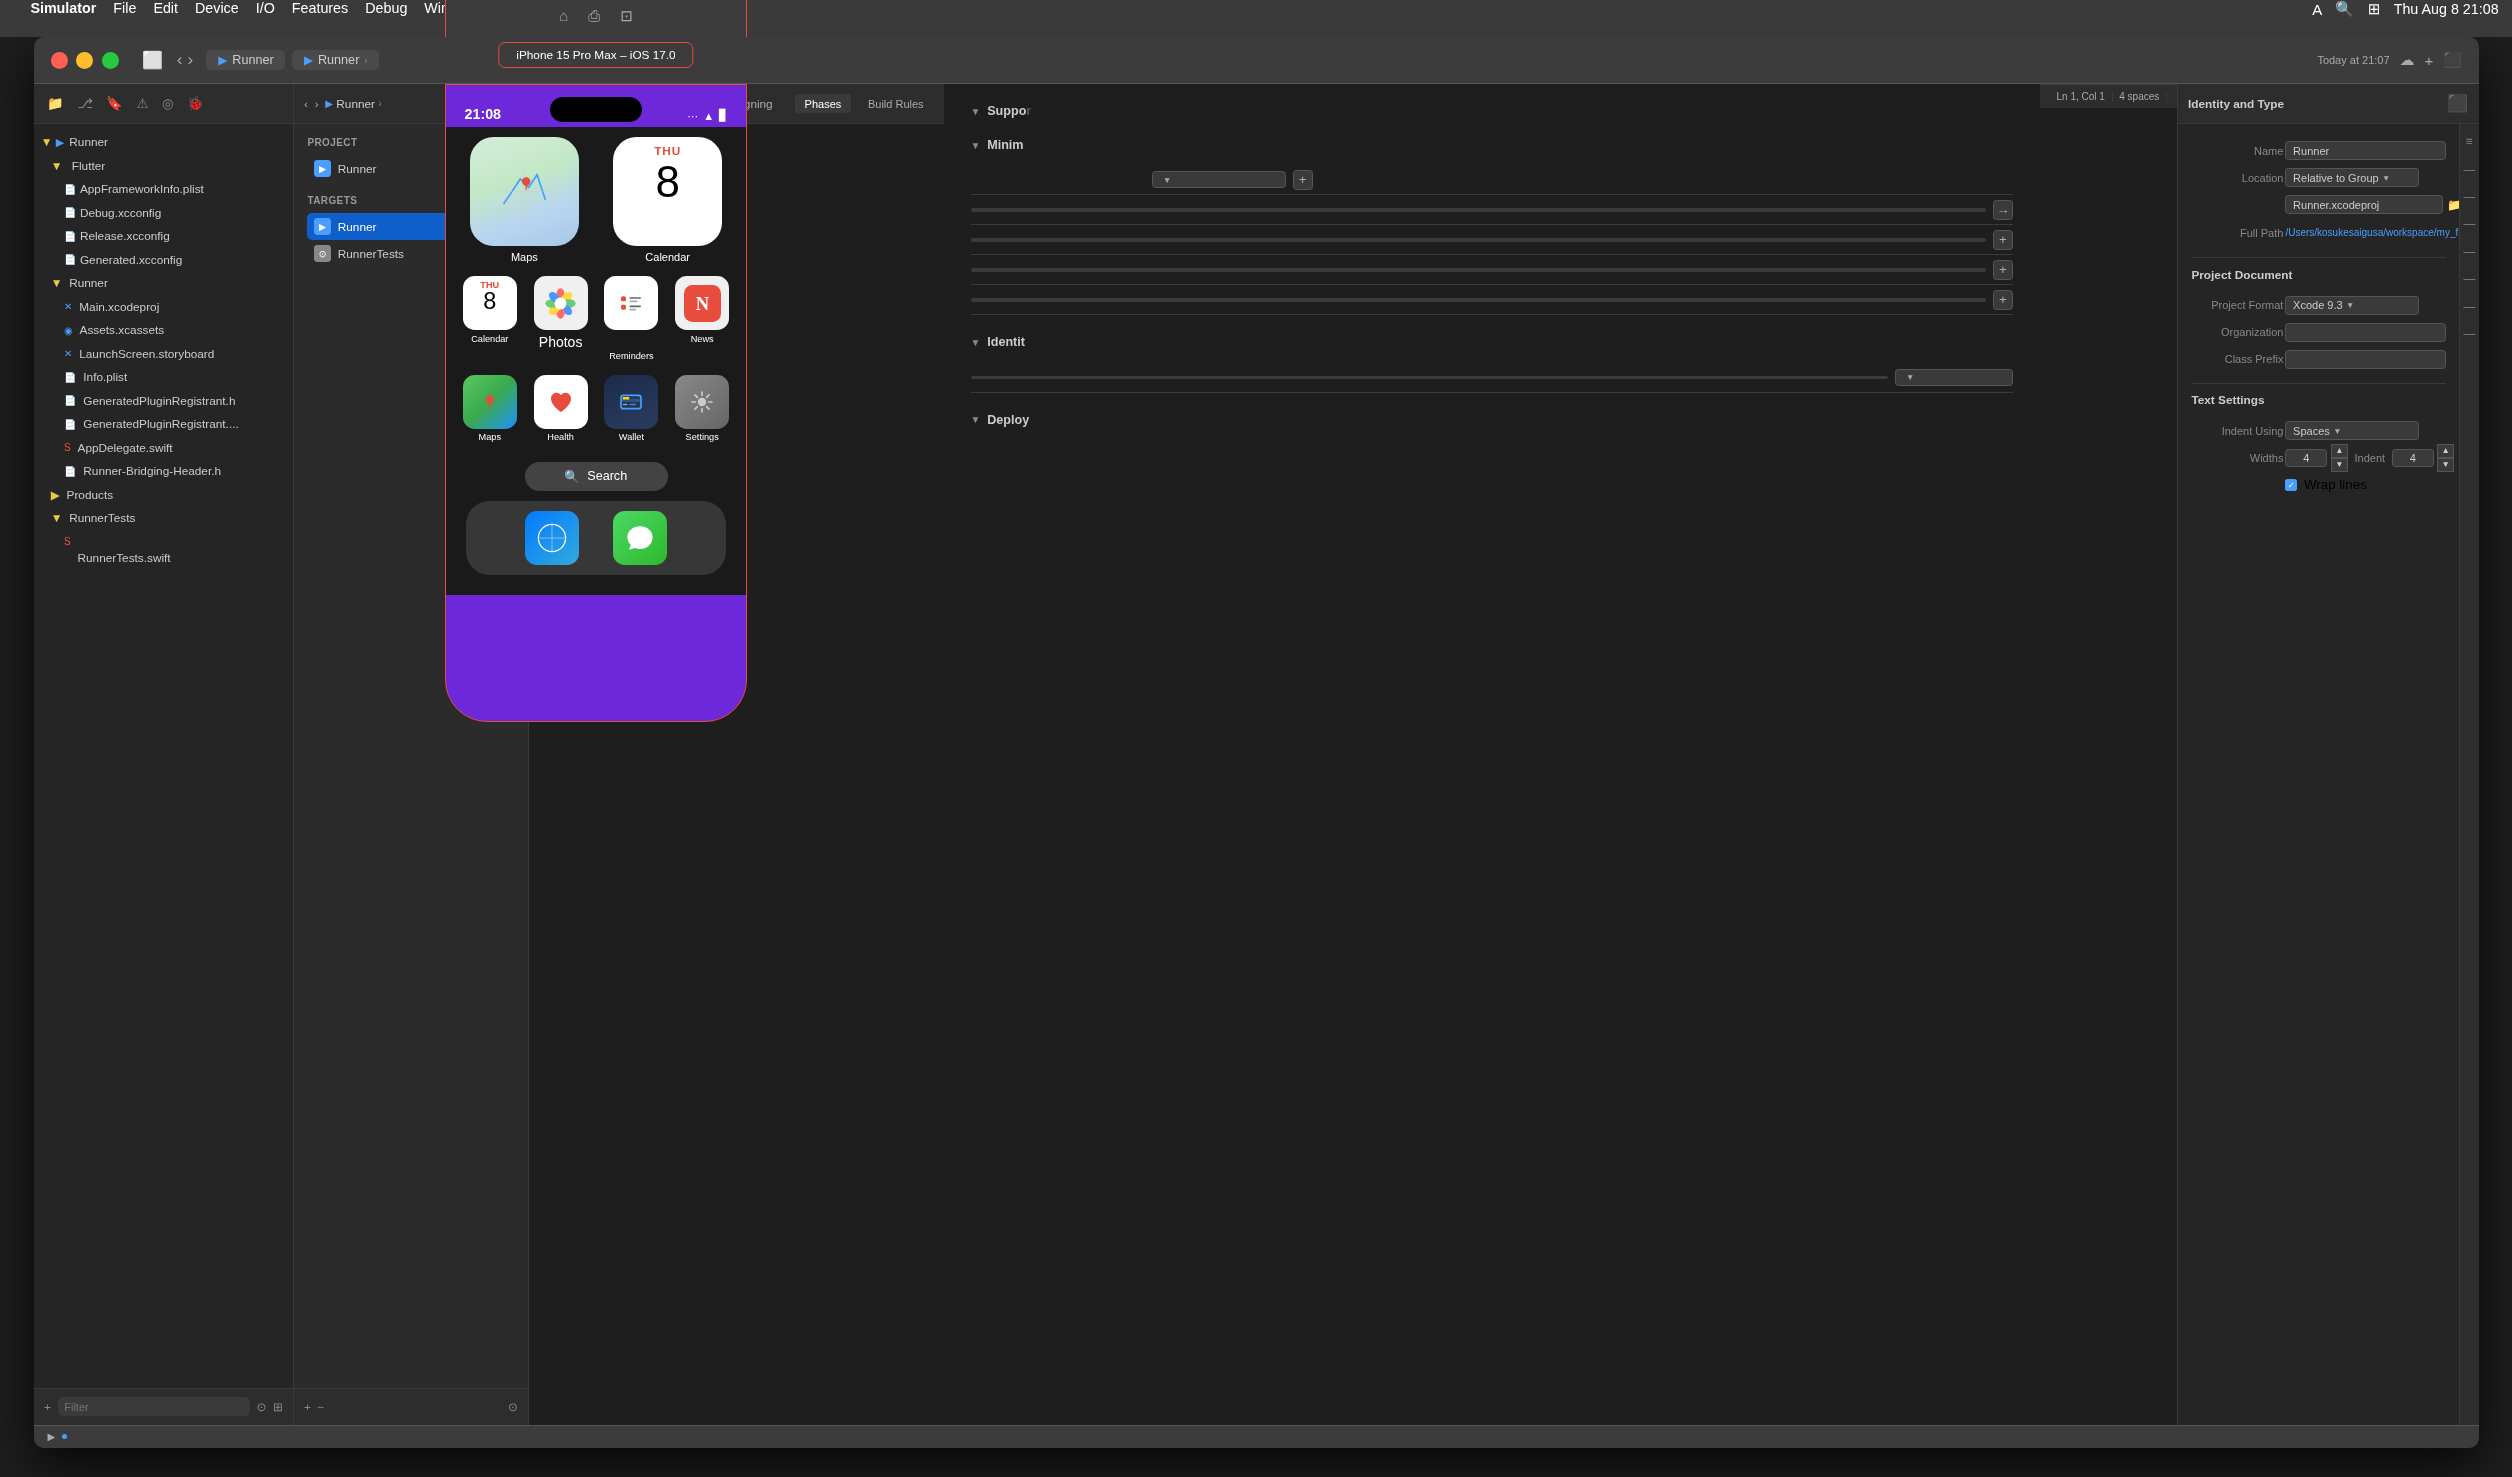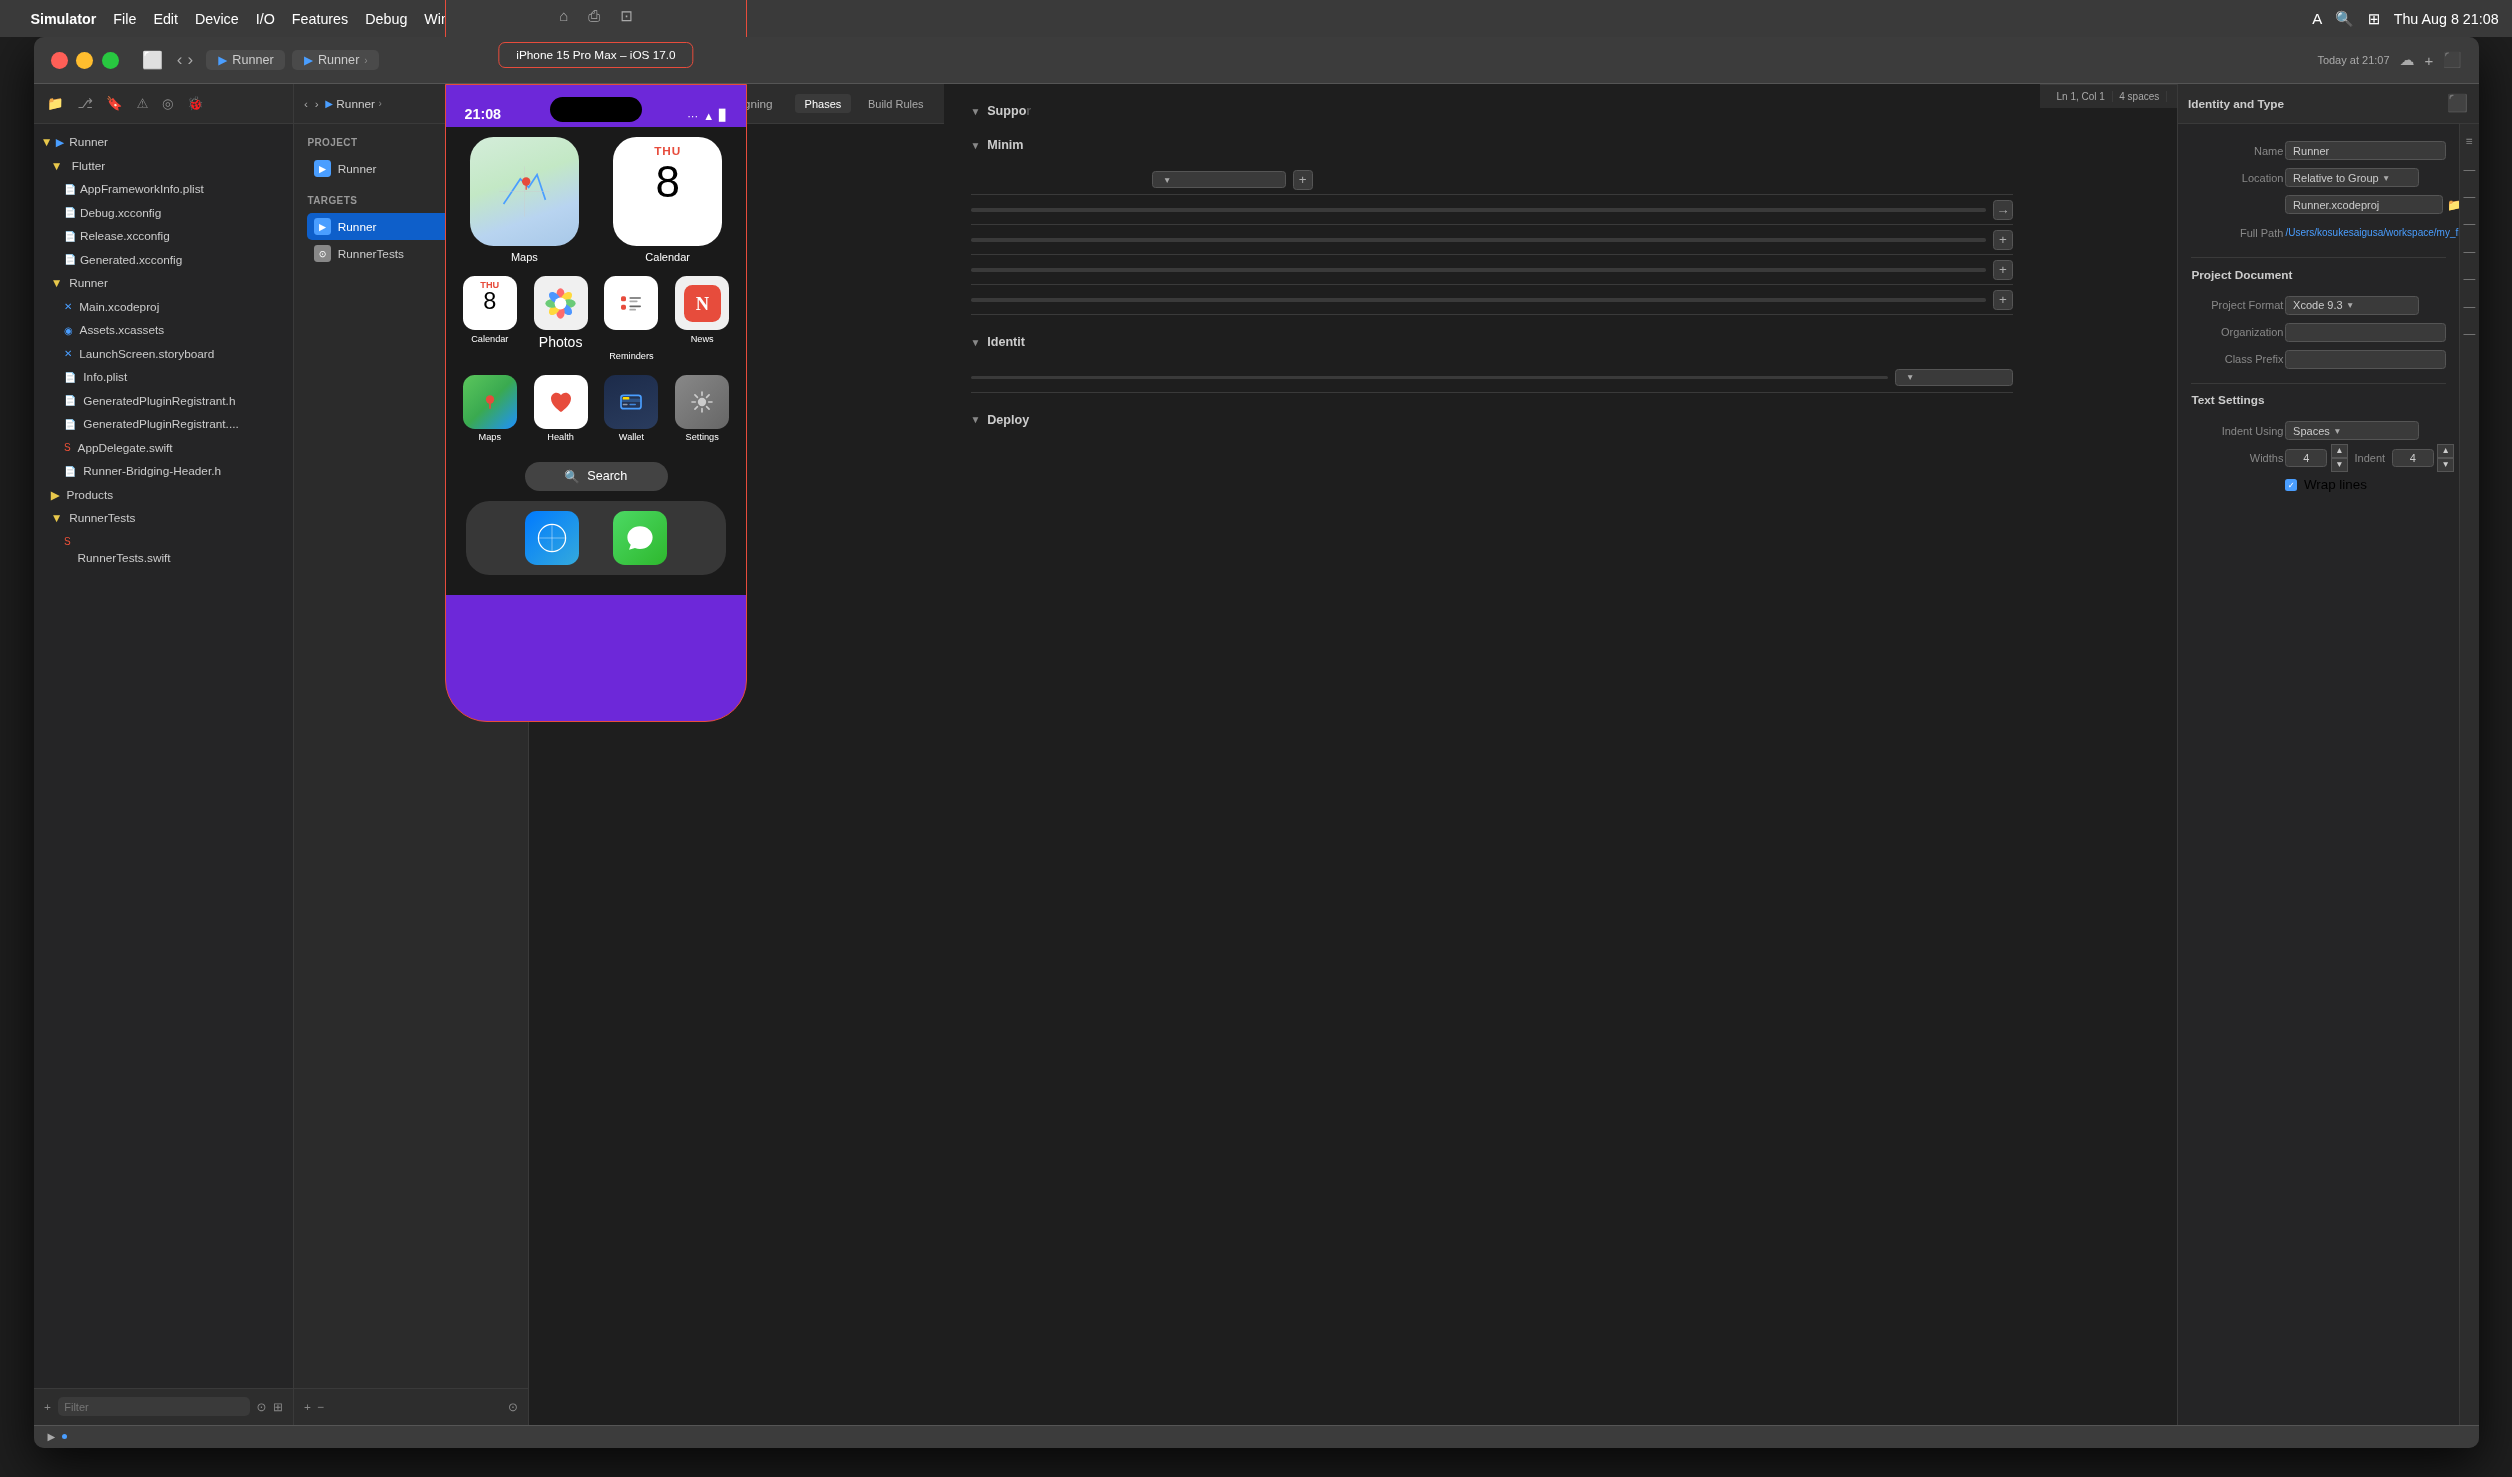--- a/index.html
+++ b/index.html
@@ -11,21 +11,21 @@
       overflow: hidden;
       position: relative;
     }
 
     
     .mac-menubar {
       width: 100%;
       height: 37px;
       background: #3a3a3a;
       display: flex;
-      align-items: center;
+      align-items: flex-start;
       padding: 0 13.4px;
       gap: 20px;
       position: relative;
       z-index: 100;
     }
     .mac-menubar-left {
       display: flex;
       align-items: center;
       gap: 17px;
     }

